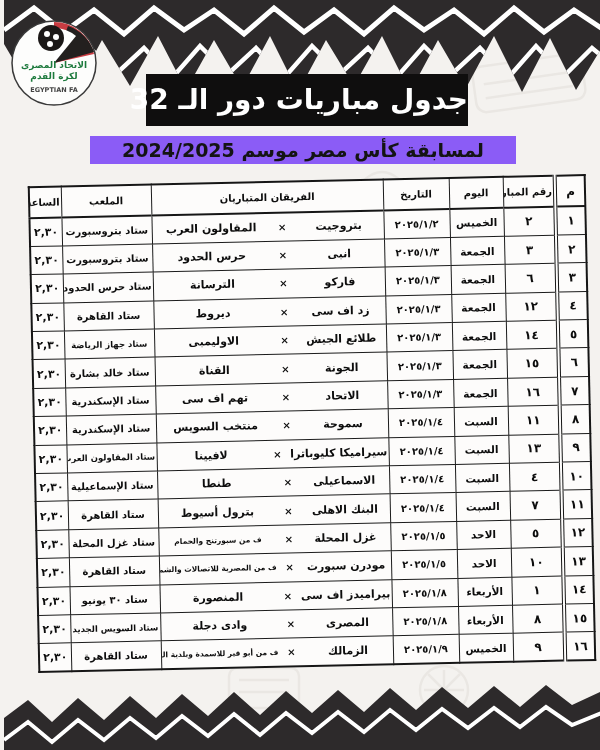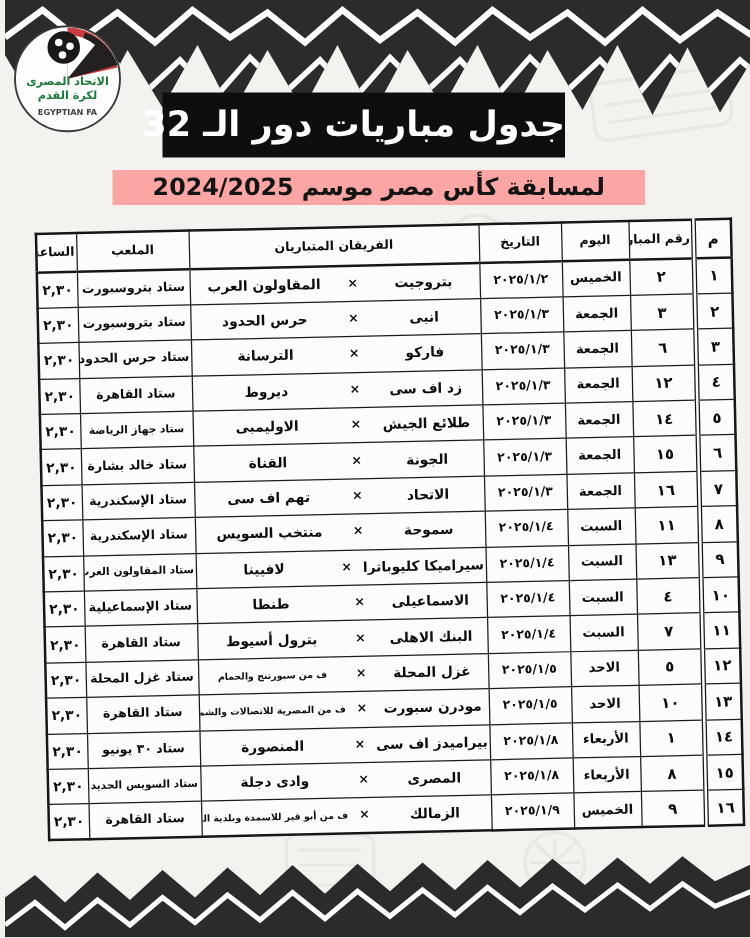--- a/index.html
+++ b/index.html
@@ -17,27 +17,27 @@
 
   
   .band-top{z-index:2;left:0;top:0;}
   .band-bottom{z-index:2;left:0;top:682px;}
 
   
   .logo{position:absolute;left:6px;top:16px;z-index:4;}
 
   
   .title-banner{
-    position:absolute;z-index:4;left:126px;top:74px;width:322px;height:52px;
+    position:absolute;z-index:4;left:142px;top:74px;width:322px;height:52px;
     background:#0f0e0e;color:#ffffff;text-align:center;
     font-size:28px;font-weight:700;line-height:52px;white-space:nowrap;
   }
   .subtitle-banner{
     position:absolute;z-index:4;left:86px;top:136px;width:426px;height:28px;
-    background:#fca5a5;color:#141414;text-align:center;
+    background:#8b5cf6;color:#141414;text-align:center;
     font-size:19px;font-weight:700;line-height:28px;white-space:nowrap;
   }
 
   
   .table-wrap{
     position:absolute;z-index:3;left:31px;top:180px;width:556px;
     transform:rotate(-1.25deg);transform-origin:50% 50%;
   }
   table.fixtures{
     width:100%;border-collapse:collapse;background:#fdfcfb;

